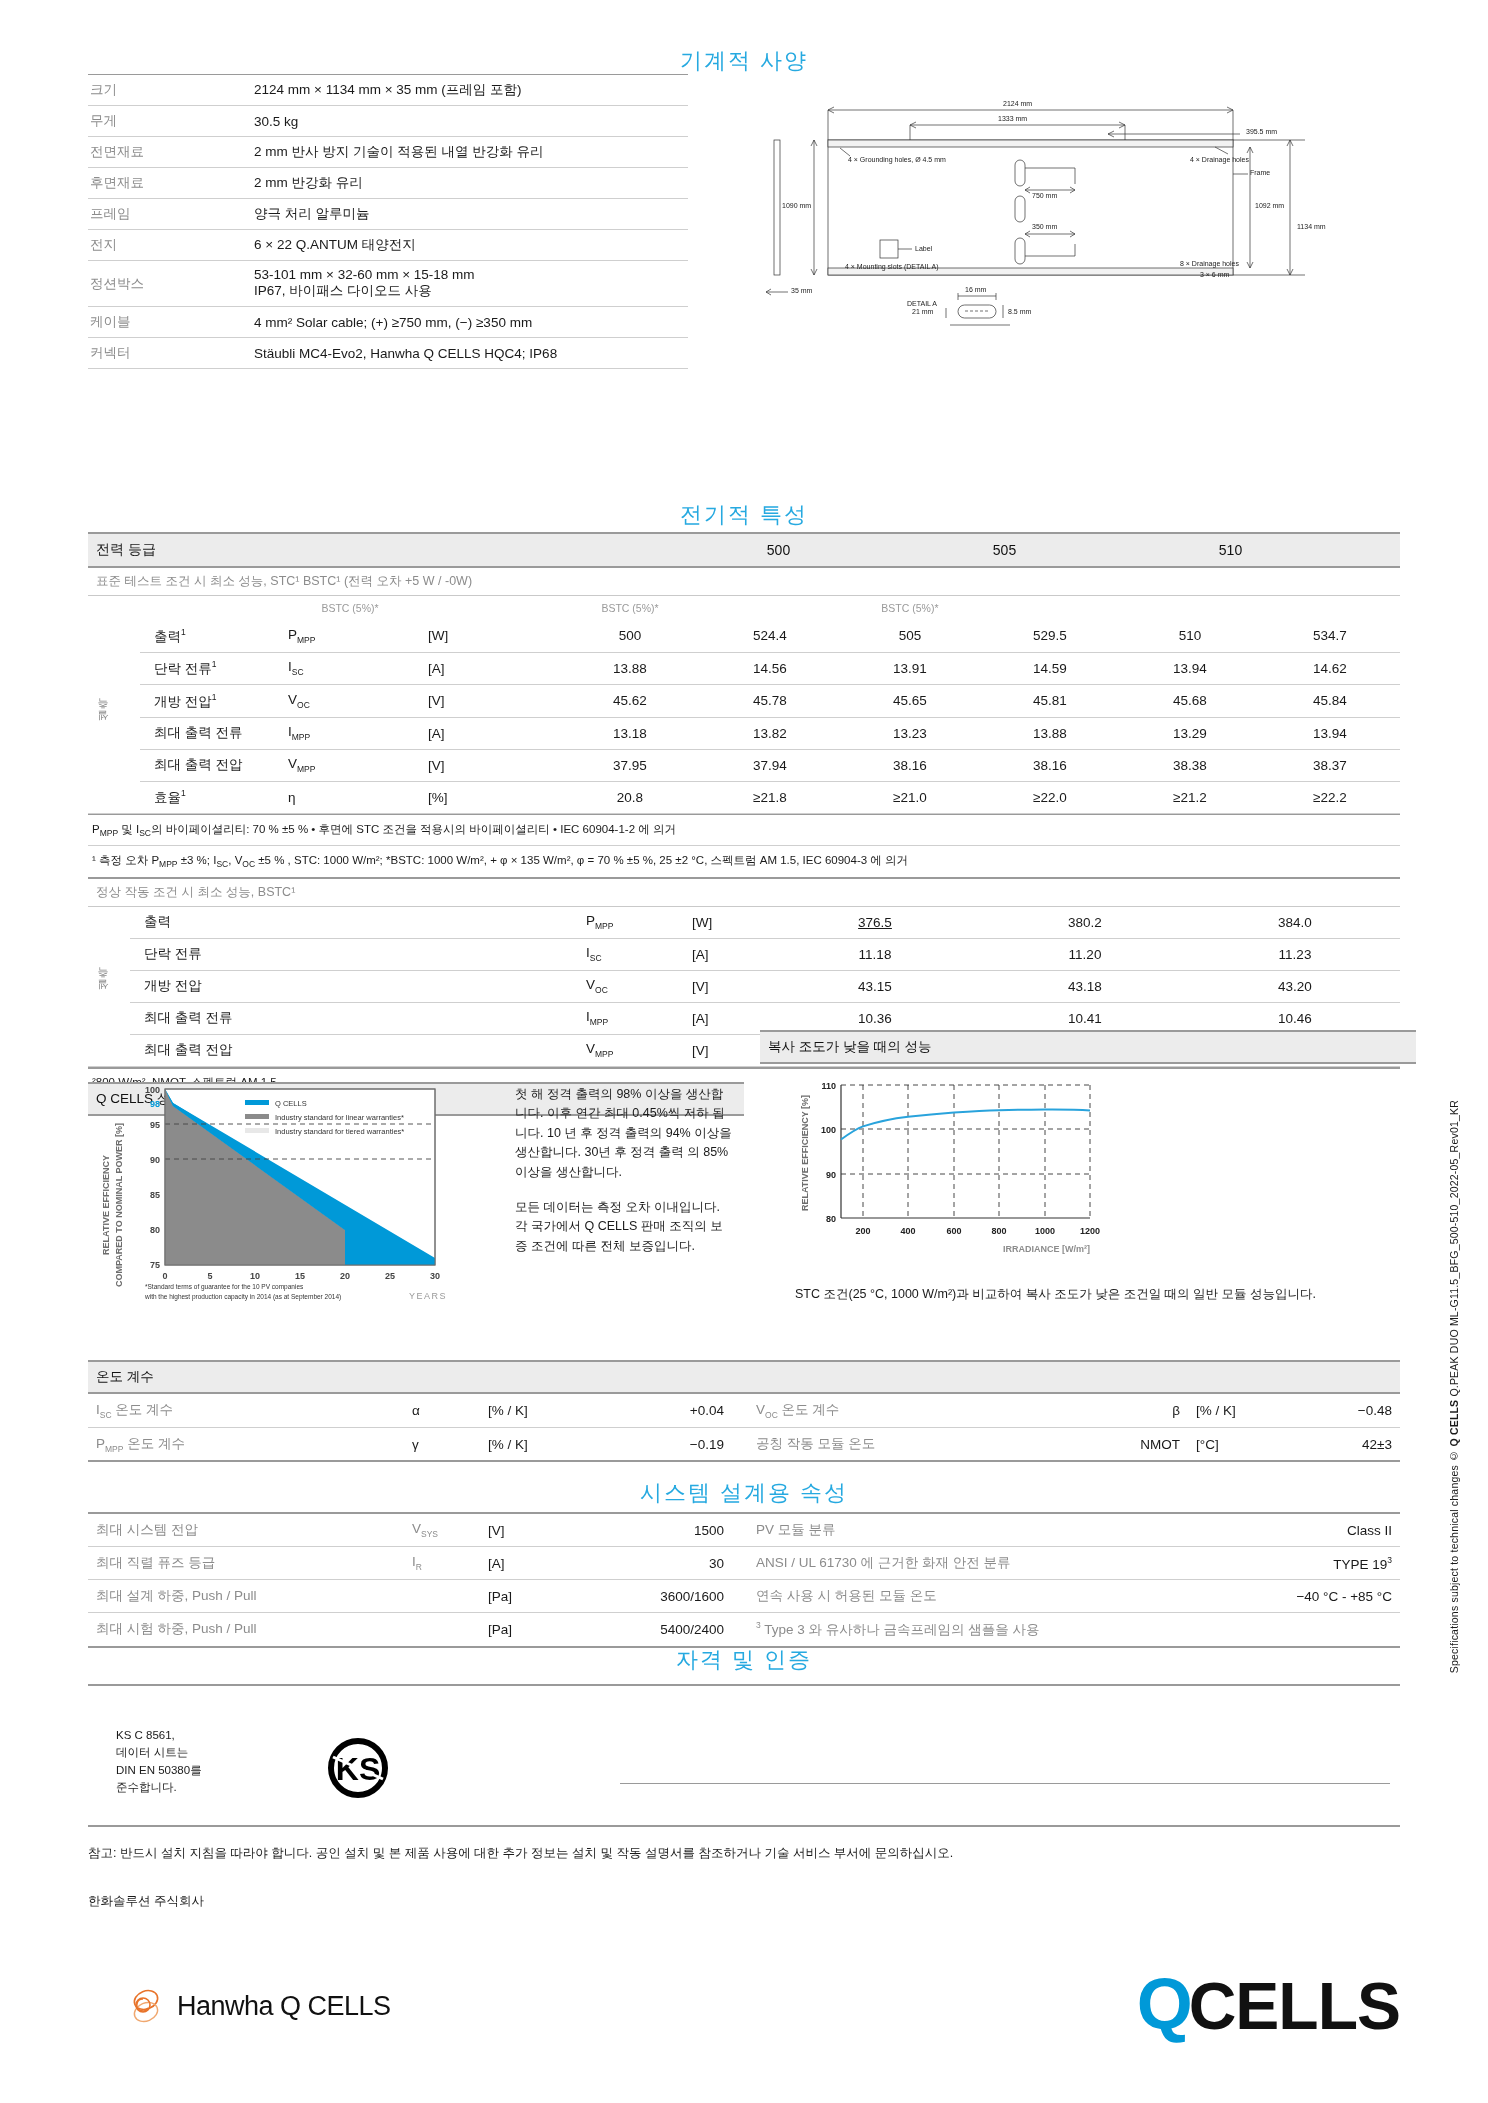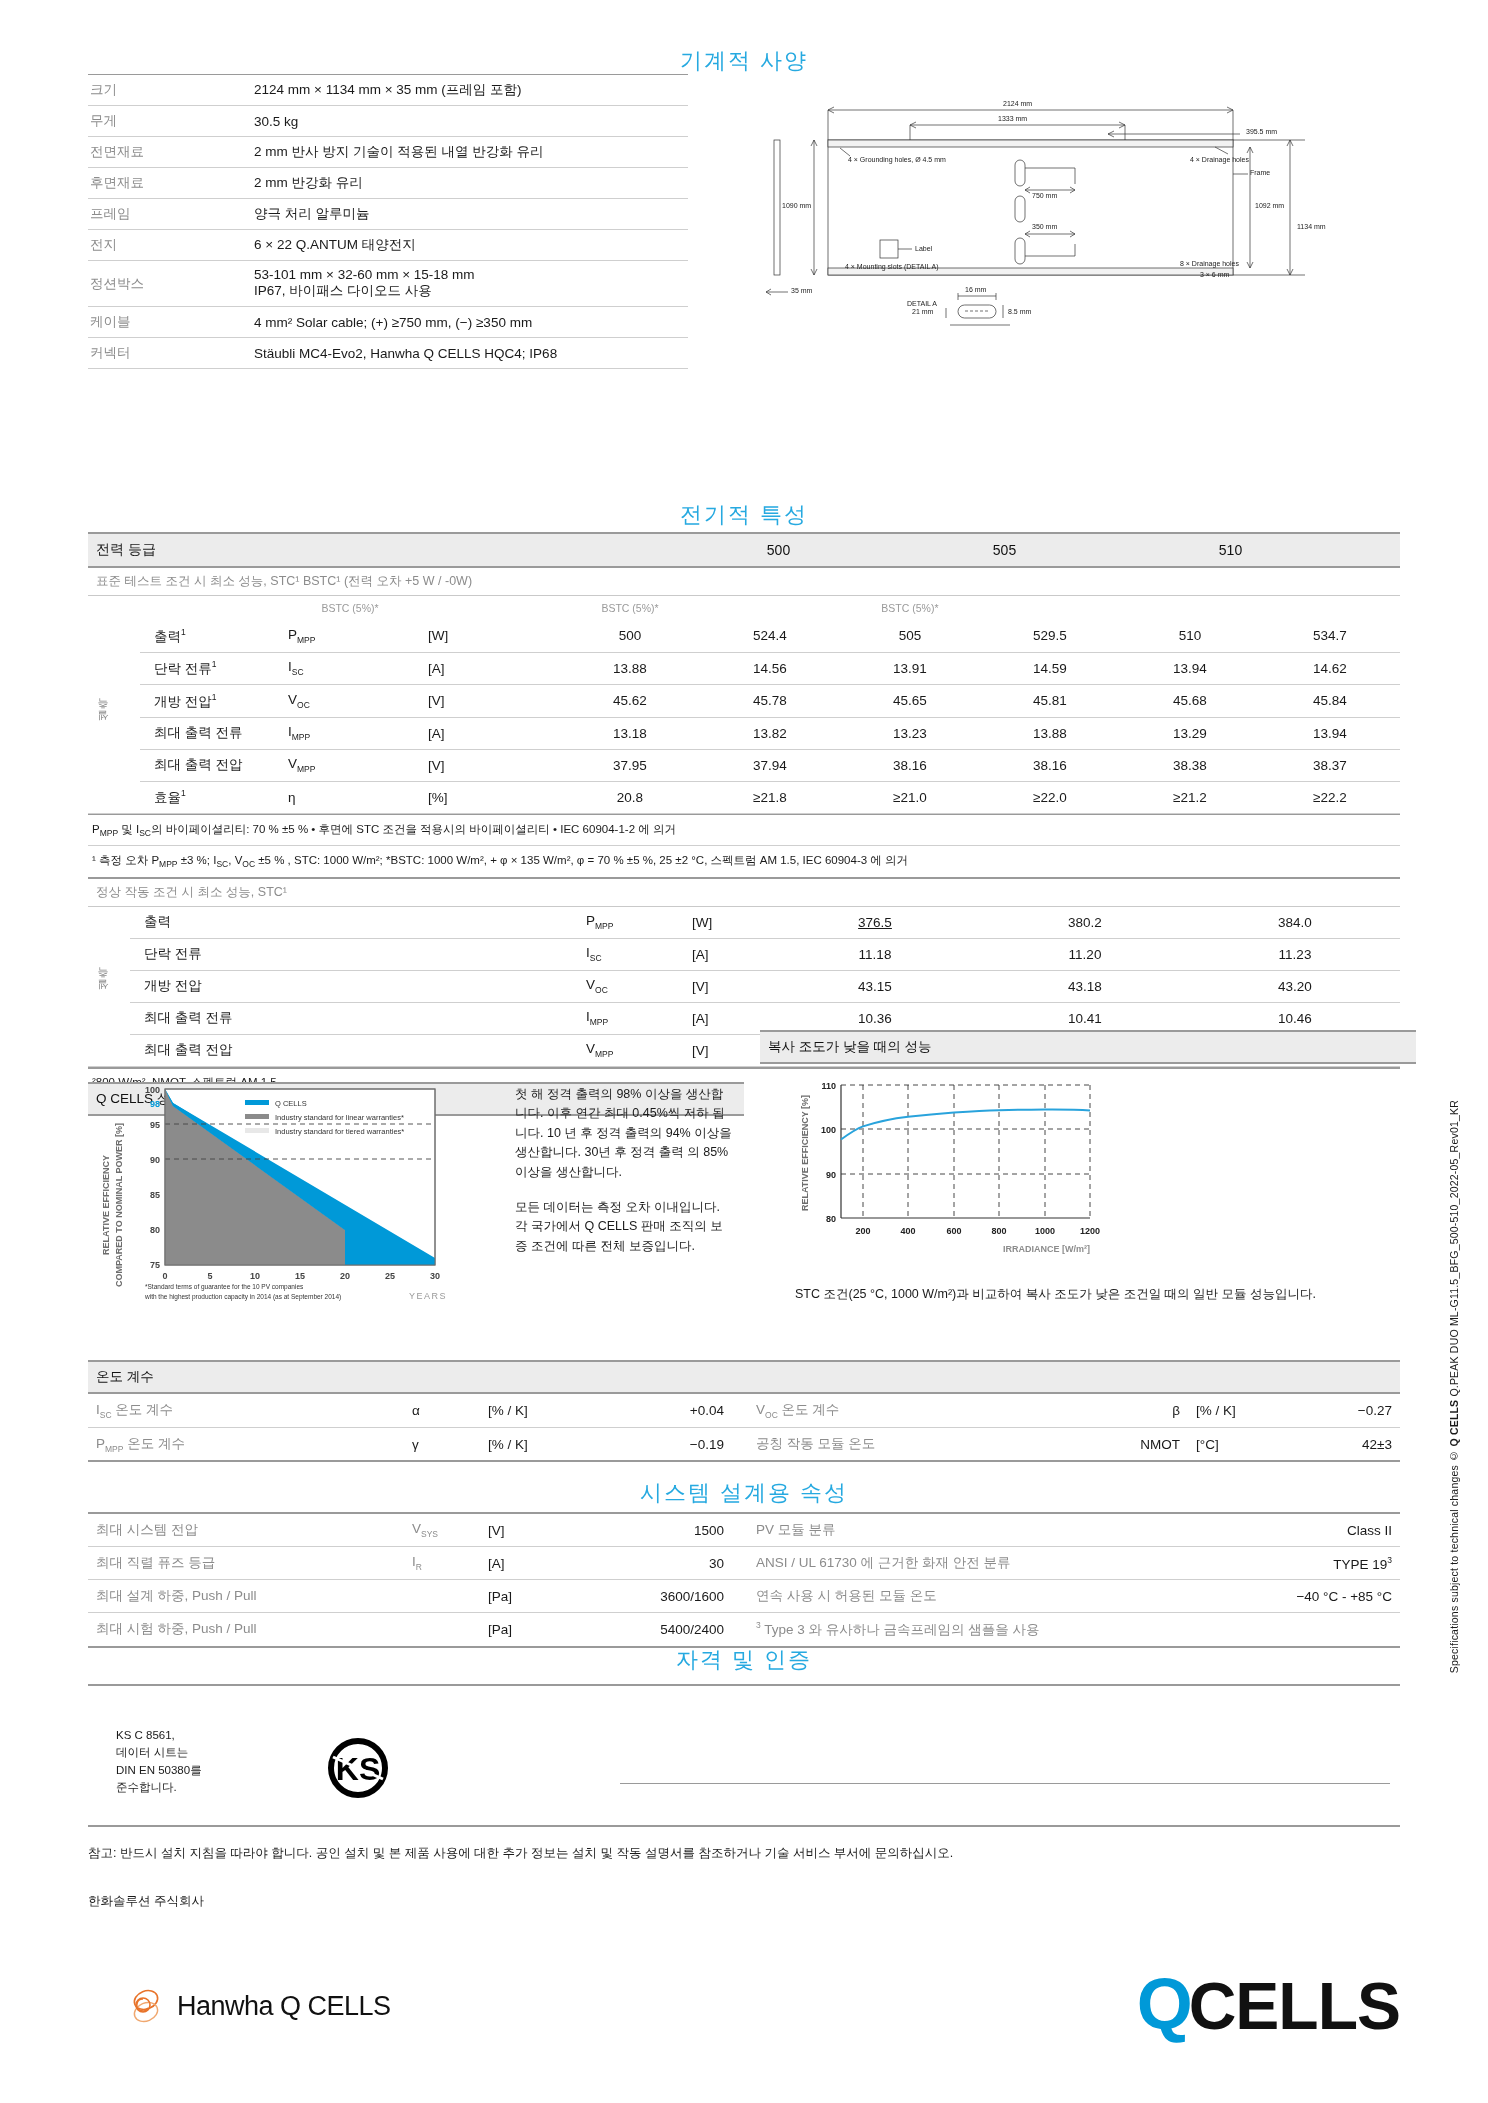--- a/index.html
+++ b/index.html
@@ -376,21 +376,21 @@
             <td class="val" style="width: 97px; text-align: center;">≥22.0</td>
             <td class="val" style="width: 97px; text-align: center;">≥21.2</td>
             <td class="val" style="width: 97px; text-align: center;">≥22.2</td>
           </tr>
         </tbody>
     </table>
 
     <div class="footnote" style="border-top:1px solid #9a9a9a;border-bottom:1px solid #cfcfcf;"><span id="bif-note">P<sub>MPP</sub> 및 I<sub>SC</sub>의 바이페이셜리티: 70 % ±5 % • 후면에 STC 조건을 적용시의 바이페이셜리티 • IEC 60904-1-2 에 의거</span></div>
     <div class="footnote" style="border-bottom:2px solid #9a9a9a;"><span id="meas-note">¹ 측정 오차 P<sub>MPP</sub> ±3 %; I<sub>SC</sub>, V<sub>OC</sub> ±5 % , STC: 1000 W/m²; *BSTC: 1000 W/m², + φ × 135 W/m², φ = 70 % ±5 %, 25 ±2 °C, 스펙트럼 AM 1.5, IEC 60904-3 에 의거</span></div>
 
-    <div class="subhdr">정상 작동 조건 시 최소 성능, STC¹</div>
+    <div class="subhdr">정상 작동 조건 시 최소 성능, BSTC¹</div>
 
     <table>
       <tbody id="nmot-body">
           <tr class="data-row rowline">
             <td rowspan="5" style="width: 26px;">
               <div class="rotlab">셀측</div>
             </td>
             <td class="val" style="padding-left: 14px;">출력</td>
             <td class="val" style="width: 90px;">P<sub>MPP</sub></td>
             <td class="val" style="width: 70px;">[W]</td>
@@ -550,21 +550,21 @@
     <table>
         <tbody id="temp-body">
           <tr class="rowline">
             <td class="lbl" style="width:300px">I<sub>SC</sub> 온도 계수</td>
             <td class="val" style="width:60px">α</td>
             <td class="val" style="width:110px">[% / K]</td>
             <td class="val num" style="width:110px">+0.04</td>
             <td class="lbl" style="padding-left:24px">V<sub>OC</sub> 온도 계수</td>
             <td class="val" style="width:90px;text-align:right">β</td>
             <td class="val" style="width:90px">[% / K]</td>
-            <td class="val num" style="width:90px">−0.27</td>
+            <td class="val num" style="width:90px">−0.48</td>
           </tr>
           <tr class="rowline">
             <td class="lbl" style="width: 300px; border-bottom: 2px solid rgb(154, 154, 154);">P<sub>MPP</sub> 온도 계수</td>
             <td class="val" style="width: 60px; border-bottom: 2px solid rgb(154, 154, 154);">γ</td>
             <td class="val" style="width: 110px; border-bottom: 2px solid rgb(154, 154, 154);">[% / K]</td>
             <td class="val num" style="width: 110px; border-bottom: 2px solid rgb(154, 154, 154);">−0.19</td>
             <td class="lbl" style="padding-left: 24px; border-bottom: 2px solid rgb(154, 154, 154);">공칭 작동 모듈 온도</td>
             <td class="val" style="width: 90px; text-align: right; border-bottom: 2px solid rgb(154, 154, 154);">NMOT</td>
             <td class="val" style="width: 90px; border-bottom: 2px solid rgb(154, 154, 154);">[°C]</td>
             <td class="val num" style="width: 90px; border-bottom: 2px solid rgb(154, 154, 154);">42±3</td>

